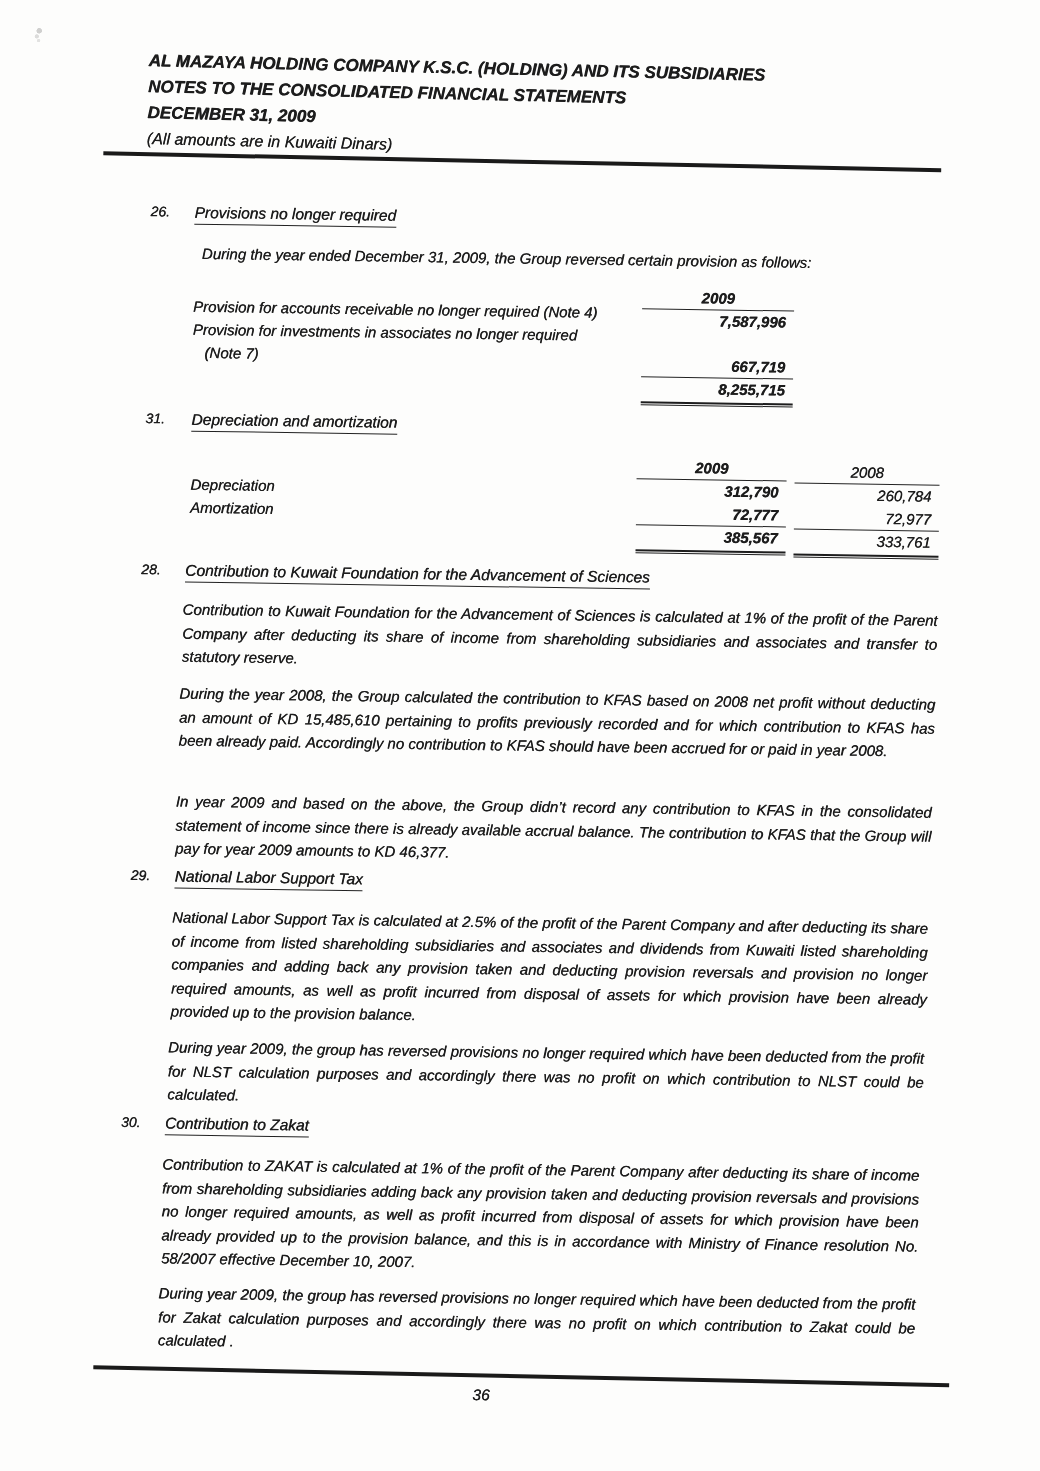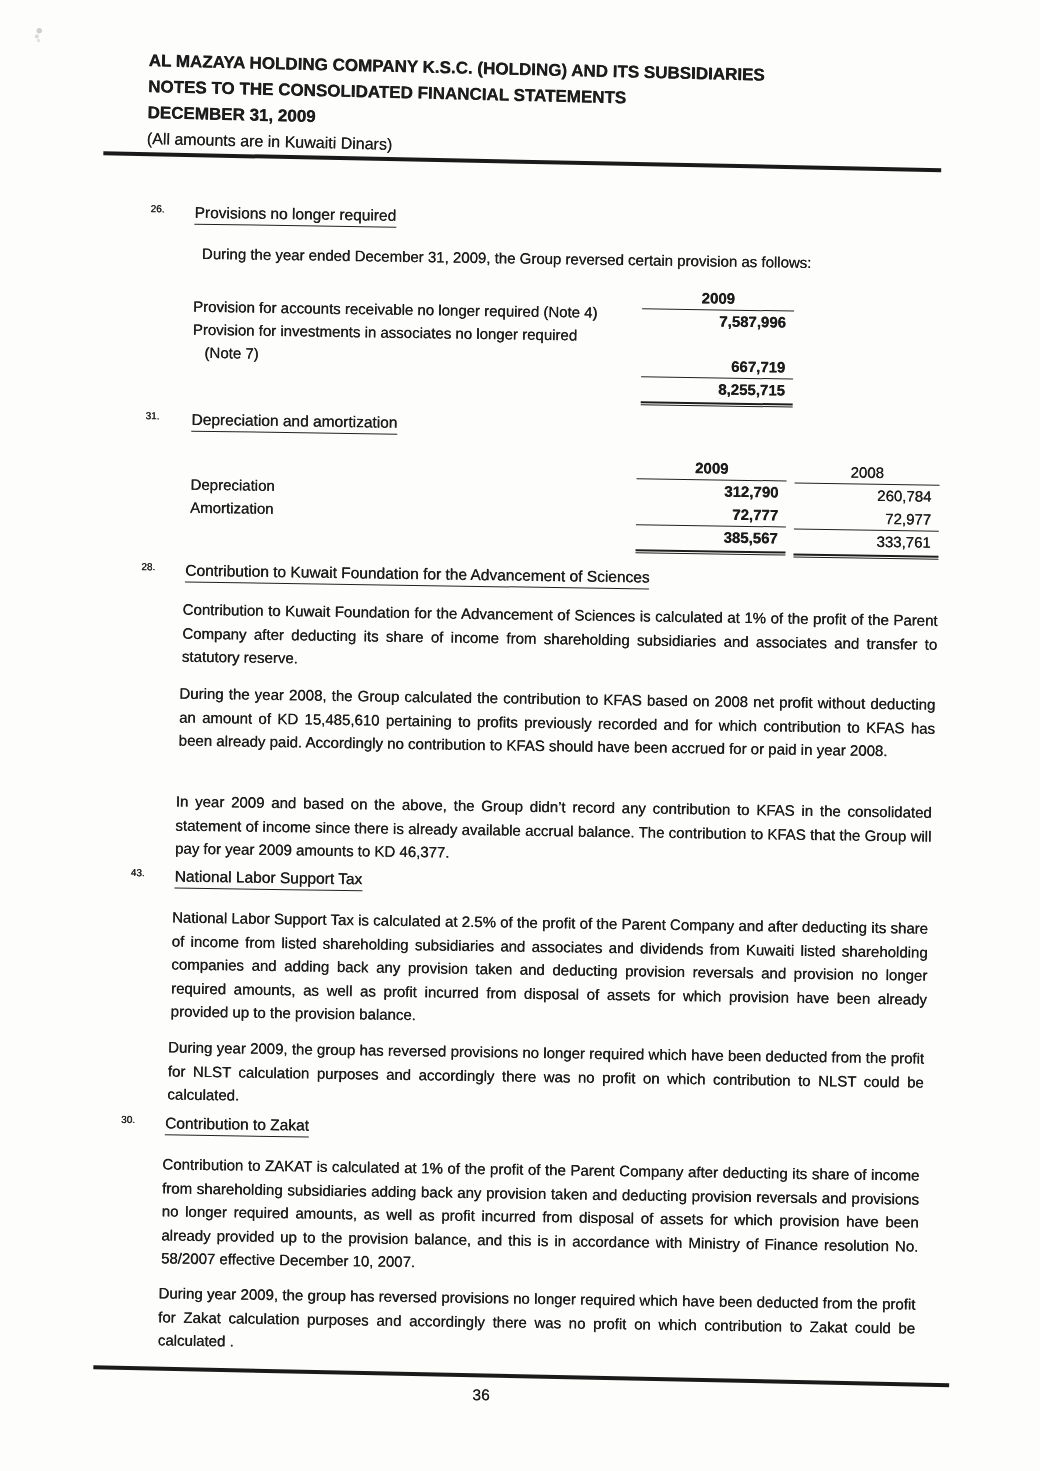--- a/index.html
+++ b/index.html
@@ -1,30 +1,30 @@
 <!DOCTYPE html>
 <html><head>
 <meta charset="utf-8">
 <style>
   html,body{margin:0;padding:0;background:#e8e8e8;}
   .sheet{
     position:relative;width:1040px;height:1471px;background:#fdfdfc;
-    overflow:hidden;font-family:"Liberation Sans", sans-serif;color:#1d1d1d;
+    overflow:hidden;font-family:"Liberation Sans", sans-serif;color:#1d1d1d;font-style:italic;
   }
   .sheet *{box-sizing:border-box;}
   .content{position:absolute;inset:0;transform:rotate(0.85deg);transform-origin:150px 110px;}
   .abs{position:absolute;}
   .txt{font-size:15px;line-height:23px;text-shadow:0.3px 0.2px 0 currentColor;}
   .para{font-size:15px;line-height:23.5px;text-align:justify;text-shadow:0.3px 0.2px 0 currentColor;}
   .b{font-weight:bold;}
   .doc-header{left:148px;top:48px;font-weight:bold;font-size:17px;line-height:26px;
     text-shadow:0.4px 0.3px 0 currentColor;transform:rotate(0.5deg);transform-origin:0 0;}
   .doc-header .sub{font-weight:normal;font-size:16px;text-shadow:0.2px 0.1px 0 currentColor;}
   .rule{background:#1a1a1a;}
-  .sec-num{font-size:10px;text-shadow:0.35px 0.25px 0 currentColor;}
+  .sec-num{font-size:14px;text-shadow:0.35px 0.25px 0 currentColor;}
   .sec-title{font-size:15.5px;text-shadow:0.35px 0.25px 0 currentColor;
     border-bottom:1.8px solid #222;padding-bottom:1.5px;display:inline-block;}
   .vcol .vrow{height:23px;line-height:22px;text-align:right;padding-right:8px;font-size:15px;
     text-shadow:0.3px 0.2px 0 currentColor;}
   .vcol .vhead{height:22px;line-height:20px;text-align:center;border-bottom:1.8px solid #222;
     font-size:15px;text-shadow:0.3px 0.2px 0 currentColor;}
   .underrule{border-bottom:1.8px solid #222;}
   .spacer22{height:22px;}
   .dblrule{height:3.5px;border-top:2px solid #1d1d1d;border-bottom:1.4px solid #1d1d1d;margin-top:1px;}
   .nowrap{white-space:nowrap;}
@@ -98,21 +98,21 @@
     </div>
 
     <div class="abs sec-num" style="left:148px;top:561px;text-align:center;">28.</div>
     <div class="abs" style="left:192px;top:561px;">
       <span class="sec-title">Contribution to Kuwait Foundation for the Advancement of Sciences</span>
     </div>
     <div class="abs para" style="left:190px;top:597px;width:755px;">Contribution to Kuwait Foundation for the Advancement of Sciences is calculated at 1% of the profit of the Parent Company after deducting its share of income from shareholding subsidiaries and associates and transfer to statutory reserve.</div>
     <div class="abs para" style="left:188px;top:681px;width:756px;">During the year 2008, the Group calculated the contribution to KFAS based on 2008 net profit without deducting an amount of KD 15,485,610 pertaining to profits previously recorded and for which contribution to KFAS has been already paid. Accordingly no contribution to KFAS should have been accrued for or paid in year 2008.</div>
     <div class="abs para" style="left:186px;top:789px;width:756px;">In year 2009 and based on the above, the Group didn’t record any contribution to KFAS in the consolidated statement of income since there is already available accrual balance. The contribution to KFAS that the Group will pay for year 2009 amounts to KD 46,377.</div>
 
-    <div class="abs sec-num" style="left:142px;top:867px;">43.</div>
+    <div class="abs sec-num" style="left:142px;top:867px;">29.</div>
     <div class="abs" style="left:186px;top:867px;">
       <span class="sec-title">National Labor Support Tax</span>
     </div>
     <div class="abs para" style="left:184px;top:905px;width:756px;">National Labor Support Tax is calculated at 2.5% of the profit of the Parent Company and after deducting its share of income from listed shareholding subsidiaries and associates and dividends from Kuwaiti listed shareholding companies and adding back any provision taken and deducting provision reversals and provision no longer required amounts, as well as profit incurred from disposal of assets for which provision have been already provided up to the provision balance.</div>
     <div class="abs para" style="left:182px;top:1035px;width:756px;">During year 2009, the group has reversed provisions no longer required which have been deducted from the profit for NLST calculation purposes and accordingly there was no profit on which contribution to NLST could be calculated.</div>
 
     <div class="abs sec-num" style="left:136px;top:1114px;">30.</div>
     <div class="abs" style="left:180px;top:1114px;">
       <span class="sec-title">Contribution to Zakat</span>
     </div>

